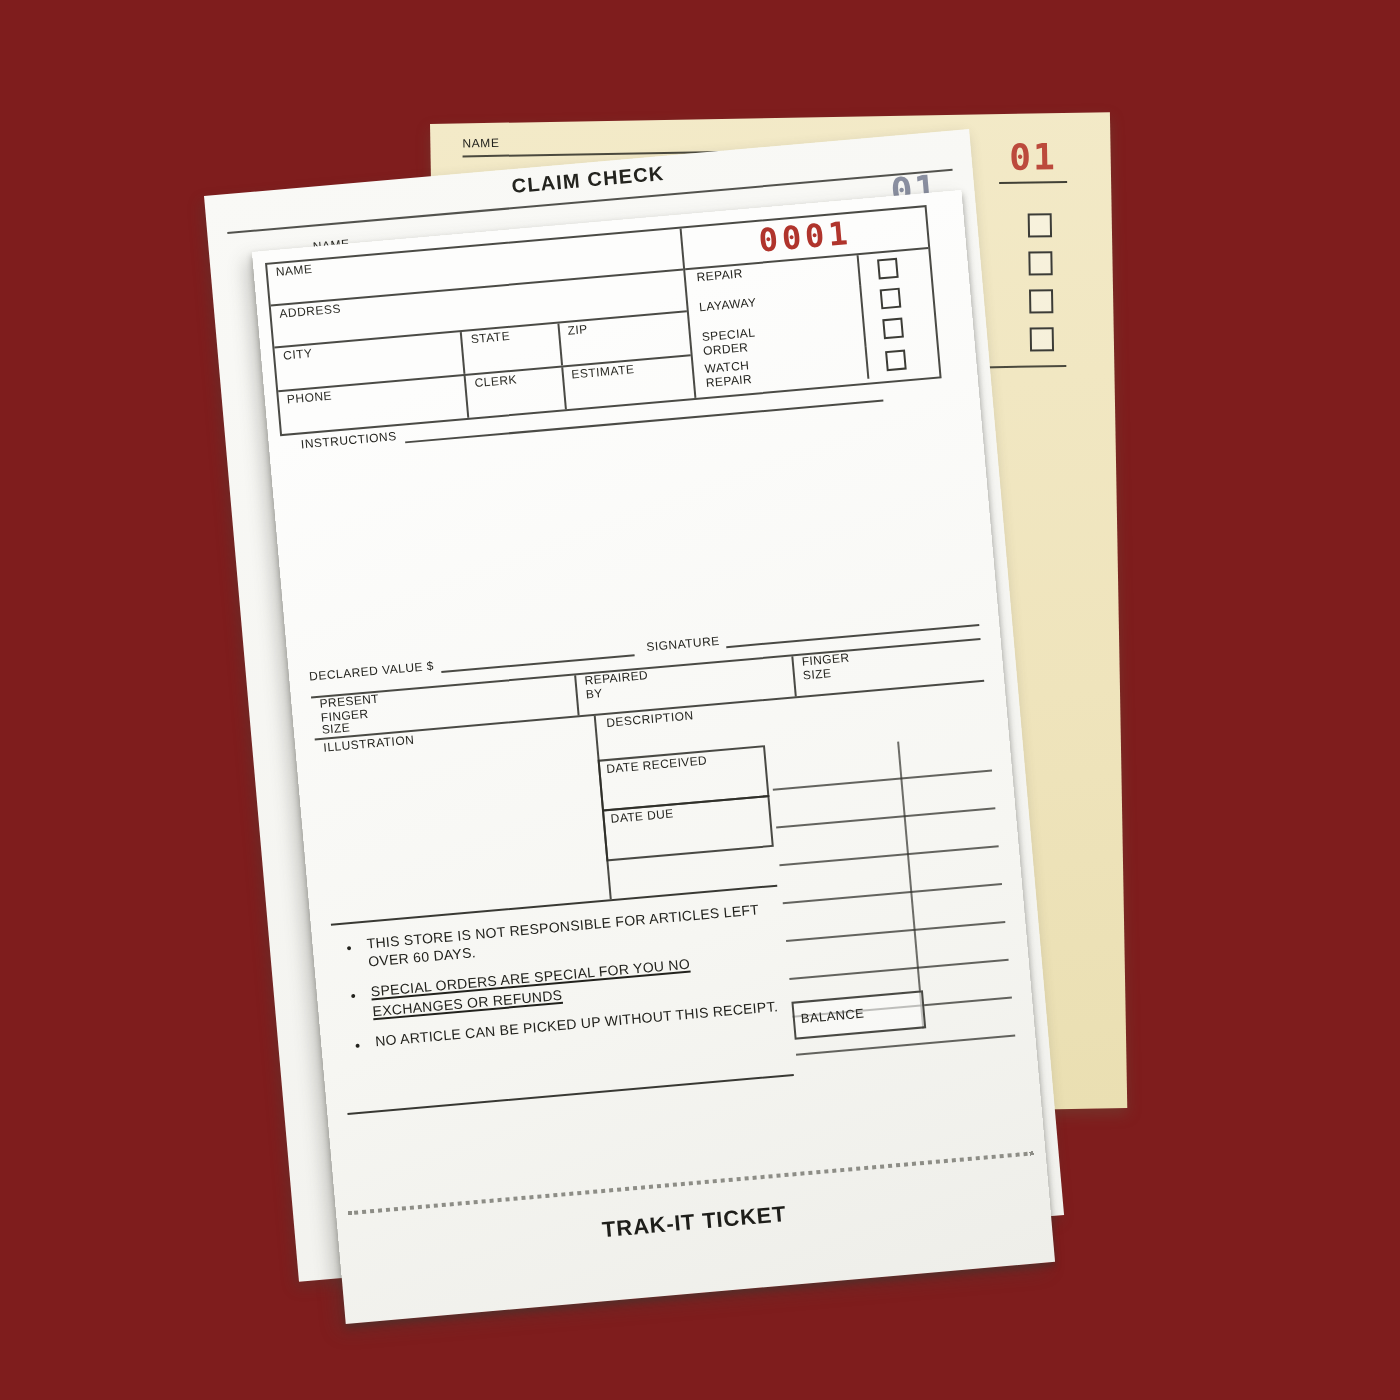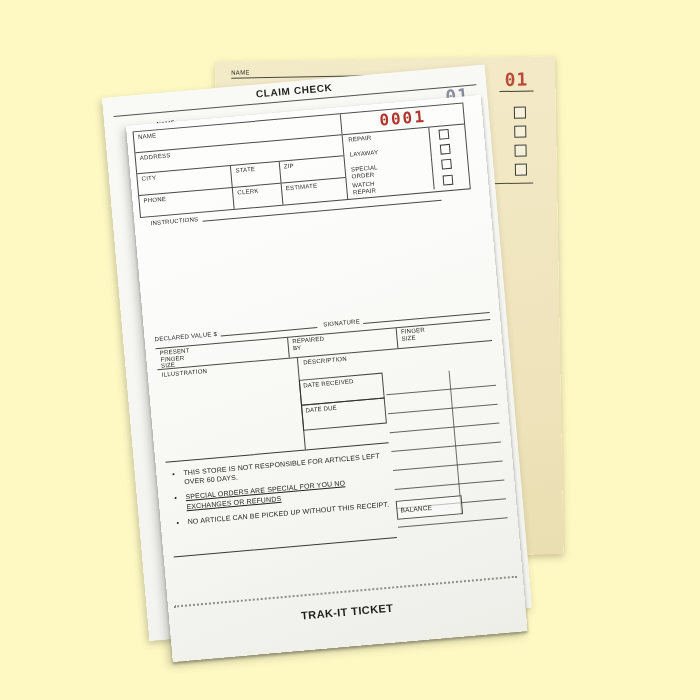--- a/index.html
+++ b/index.html
@@ -1,16 +1,16 @@
 <!DOCTYPE html>
 <html><head>
 <meta charset="utf-8">
 <style>
   html,body{margin:0;padding:0;background:#ffffff;}
-  .scene{position:relative;width:700px;height:700px;background:#fef9c3;overflow:hidden;
+  .scene{position:relative;width:700px;height:700px;background:#7f1d1d;overflow:hidden;
          font-family:"Liberation Sans", sans-serif;color:#24241f;}
   .sheet{position:absolute;transform-origin:top left;}
 
   
   .yellow{left:215px;top:62px;width:340px;height:498px;transform:rotate(-1deg);z-index:1;
           background:linear-gradient(175deg,#f3eac8 0%,#efe4bc 60%,#eadfb2 100%);
           box-shadow:0 3px 7px rgba(100,92,70,.35);}
   .y-name{position:absolute;left:16px;top:8px;width:250px;border-bottom:1px solid rgba(45,45,38,.85);
           font-size:6px;letter-spacing:.3px;padding-bottom:2px;}
   .y-number{position:absolute;right:22px;top:12px;font-family:"DejaVu Sans Mono",monospace;

